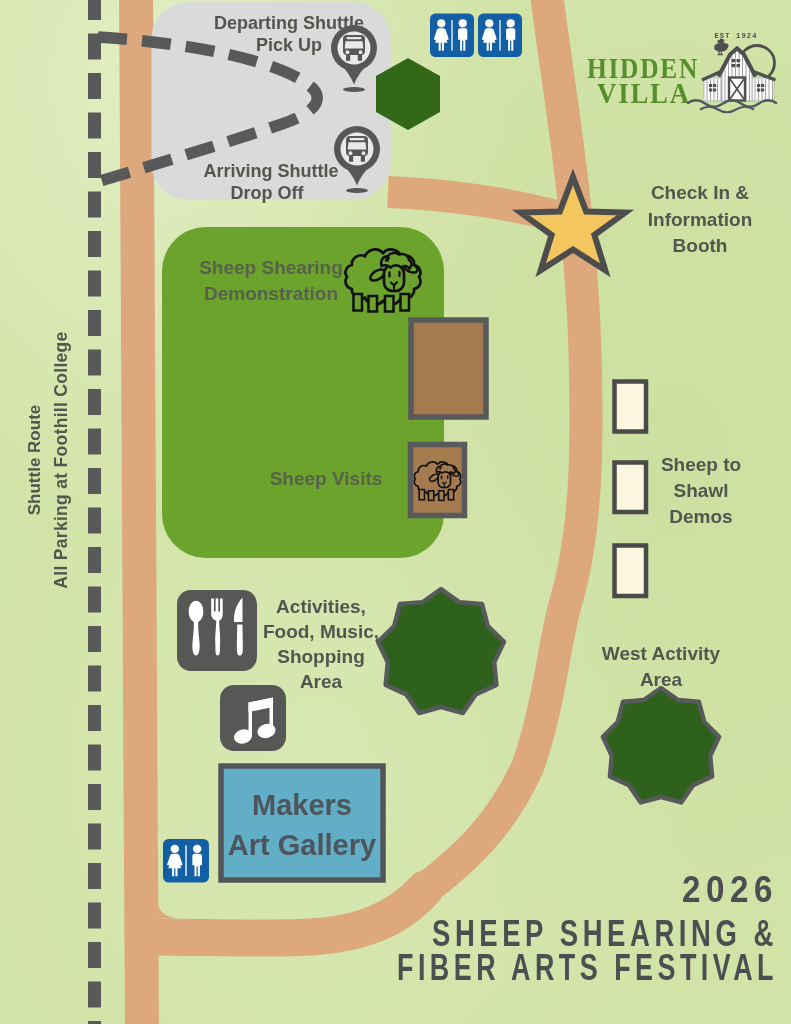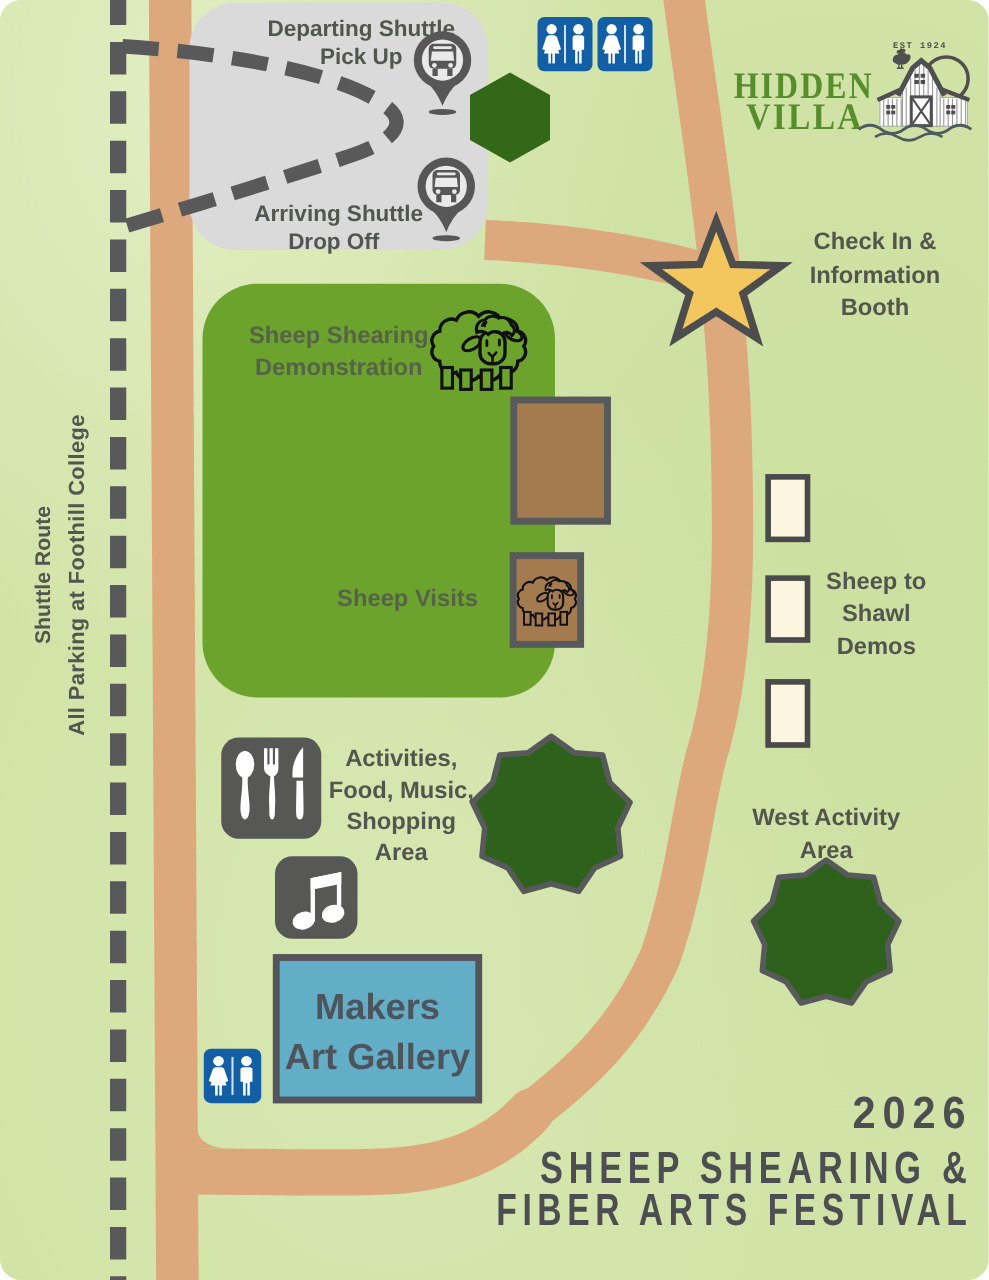--- a/index.html
+++ b/index.html
@@ -1,16 +1,16 @@
 <!DOCTYPE html>
 <html><head>
 <meta charset="utf-8">
 <style>
 html,body{margin:0;padding:0;background:#fff;}
-#map{width:791px;height:1024px;position:relative;overflow:hidden;border-radius:17px;}
+#map{width:791px;height:1024px;position:relative;overflow:hidden;}
 text{font-family:"Liberation Sans",sans-serif;}
 .t{font-weight:bold;fill:#53564f;font-size:19px;text-anchor:middle;}
 .tg{font-weight:bold;fill:#57624b;font-size:19px;text-anchor:middle;}
 .m{font-weight:bold;fill:#4e545c;font-size:29px;text-anchor:middle;}
 </style>
 </head>
 <body>
 <div id="map">
 <svg width="791" height="1024" viewBox="0 0 791 1024">
 <defs>

